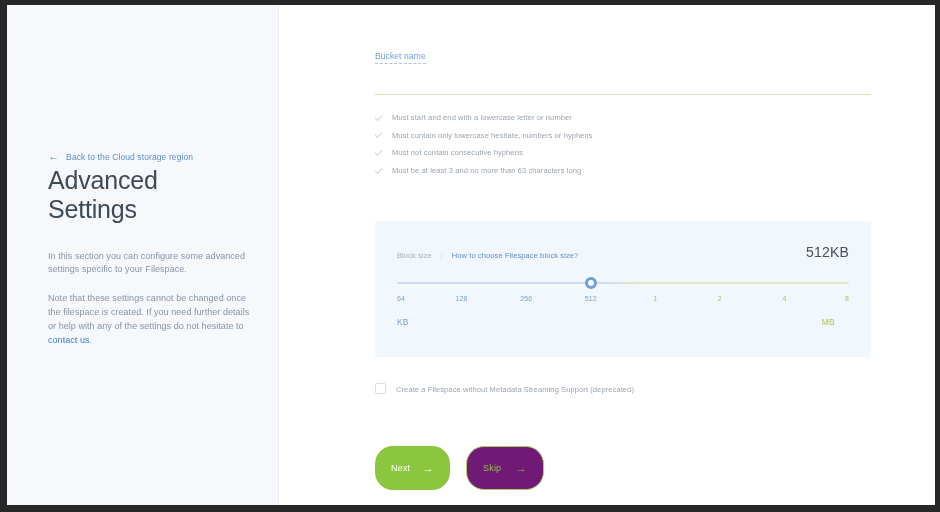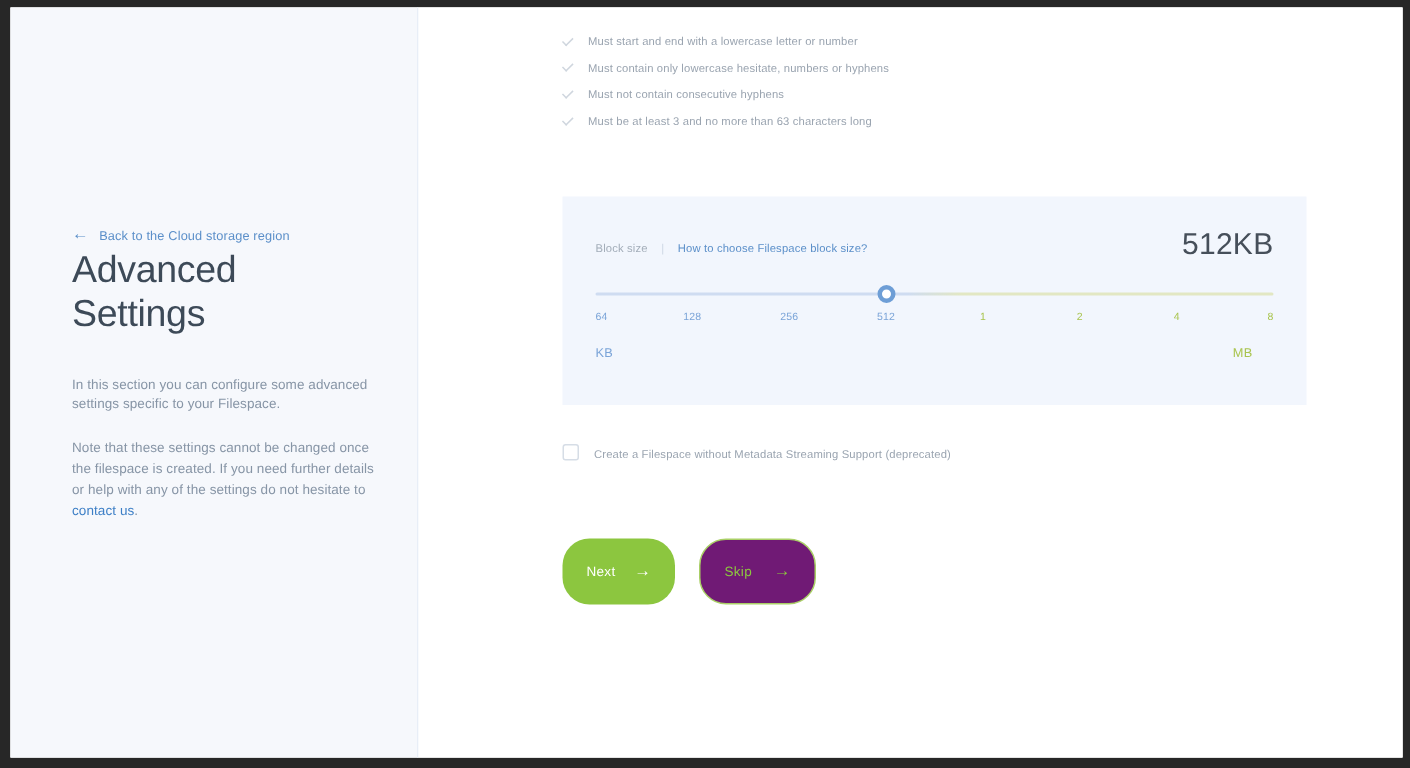--- a/index.html
+++ b/index.html
@@ -166,39 +166,39 @@
 
   
   .blocksize-card {
     margin-top: 42px;
     background: #f2f6fd;
     padding: 22px 22px 26px 22px;
     box-sizing: border-box;
   }
   .bs-head {
     display: flex;
-    align-items: flex-start;
+    align-items: center;
     justify-content: space-between;
   }
   .bs-labels {
     display: flex;
     align-items: center;
     gap: 9px;
     font-size: 7.5px;
     letter-spacing: .1px;
     padding-top: 8px;
   }
   .bs-label { color: #a3adb9; }
   .bs-sep { color: #cfd8e4; }
   .bs-help {
     color: #5b8fc9;
     cursor: pointer;
   }
   .bs-value {
-    font-size: 20px;
+    font-size: 14px;
     color: #464f5a;
     letter-spacing: .2px;
     line-height: 1;
   }
 
   
   .slider-wrap {
     position: relative;
     margin-top: 18px;
     height: 10px;
@@ -330,20 +330,24 @@
 
         <p class="side-para">In this section you can configure some advanced  settings specific to your Filespace.</p>
 
         <p class="side-para second"><span>Note that these settings  cannot be changed once the filespace is created. If you need further  details or help with any of the settings do not hesitate to </span><a class="contact-link">contact us</a><span>.</span></p>
       </div>
     </aside>
 
     <main class="main">
       <div class="content">
 
+        <div class="field-block">
+          <span class="field-label">Bucket name</span>
+          <input class="field-input" type="text" placeholder="" style="">
+        </div>
 
         <ul class="rules">
           <li class="rule">
             <span class="check-icon"></span>
             <span>Must start and end with a lowercase letter or number</span>
           </li>
           <li class="rule">
             <span class="check-icon"></span>
             <span>Must contain only lowercase hesitate, numbers or hyphens</span>
           </li>

